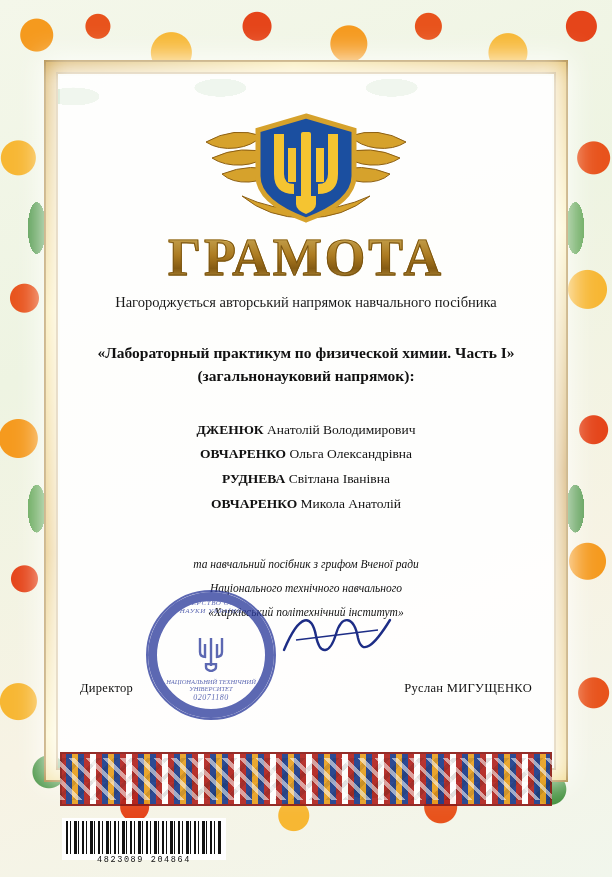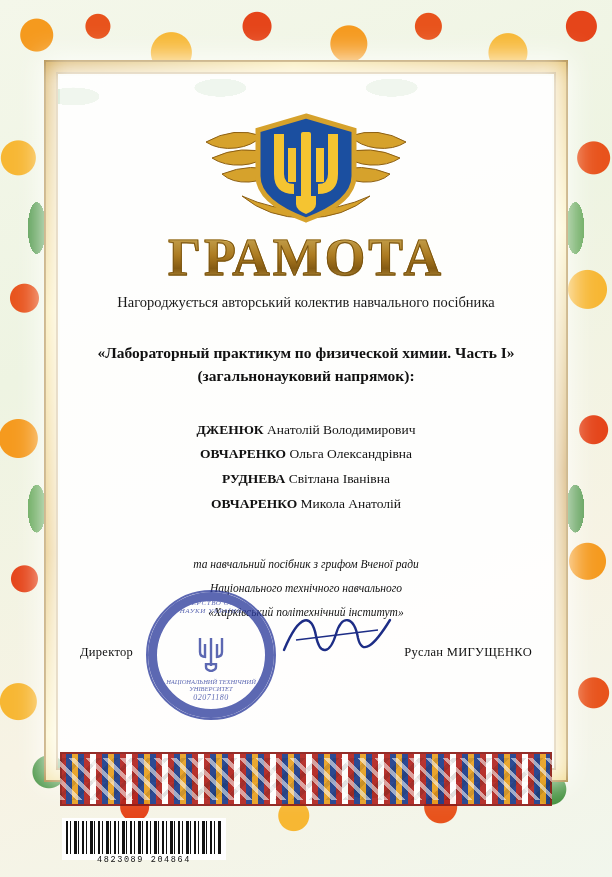--- a/index.html
+++ b/index.html
@@ -156,21 +156,21 @@
     position: absolute;
     left: 80px;
     top: 645px;
     width: 452px;
     display: flex;
     justify-content: space-between;
     align-items: flex-end;
     font-size: 12.5px;
     color: #111;
   }
-  .sign-role { letter-spacing: .3px; }
+  .sign-role { letter-spacing: .3px; margin-top: 36px; }
   .sign-name { letter-spacing: .3px; }
 
   
   .stamp {
     position: absolute;
     left: 146px;
     top: 590px;
     width: 126px;
     height: 126px;
     border-radius: 50%;
@@ -296,21 +296,21 @@
         <path d="M142 30 h-10 v40 q0 10 -10 10 v10 q20 0 20 -20 z"></path>
         <path d="M92 44 h8 v34 h-8 z"></path>
         <path d="M128 44 h-8 v34 h8 z"></path>
         <path d="M100 92 h20 v8 q0 6 -10 10 q-10 -4 -10 -10 z"></path>
       </g>
     </svg>
   </div>
 
   <div class="content">
     <div class="gramota">ГРАМОТА</div>
-    <p class="awarded-to">Нагороджується авторський колектив навчального посібника</p>
+    <p class="awarded-to">Нагороджується авторський напрямок навчального посібника</p>
 
     <div class="work-title">
       <div>«Лабораторный практикум по физической химии. Часть I»</div>
       <div>(загальнонауковий напрямок):</div>
     </div>
 
     <div class="names">
       <div class="name-line">
         <span class="surname">ДЖЕНЮК</span>
         <span>Анатолій Володимирович</span>

